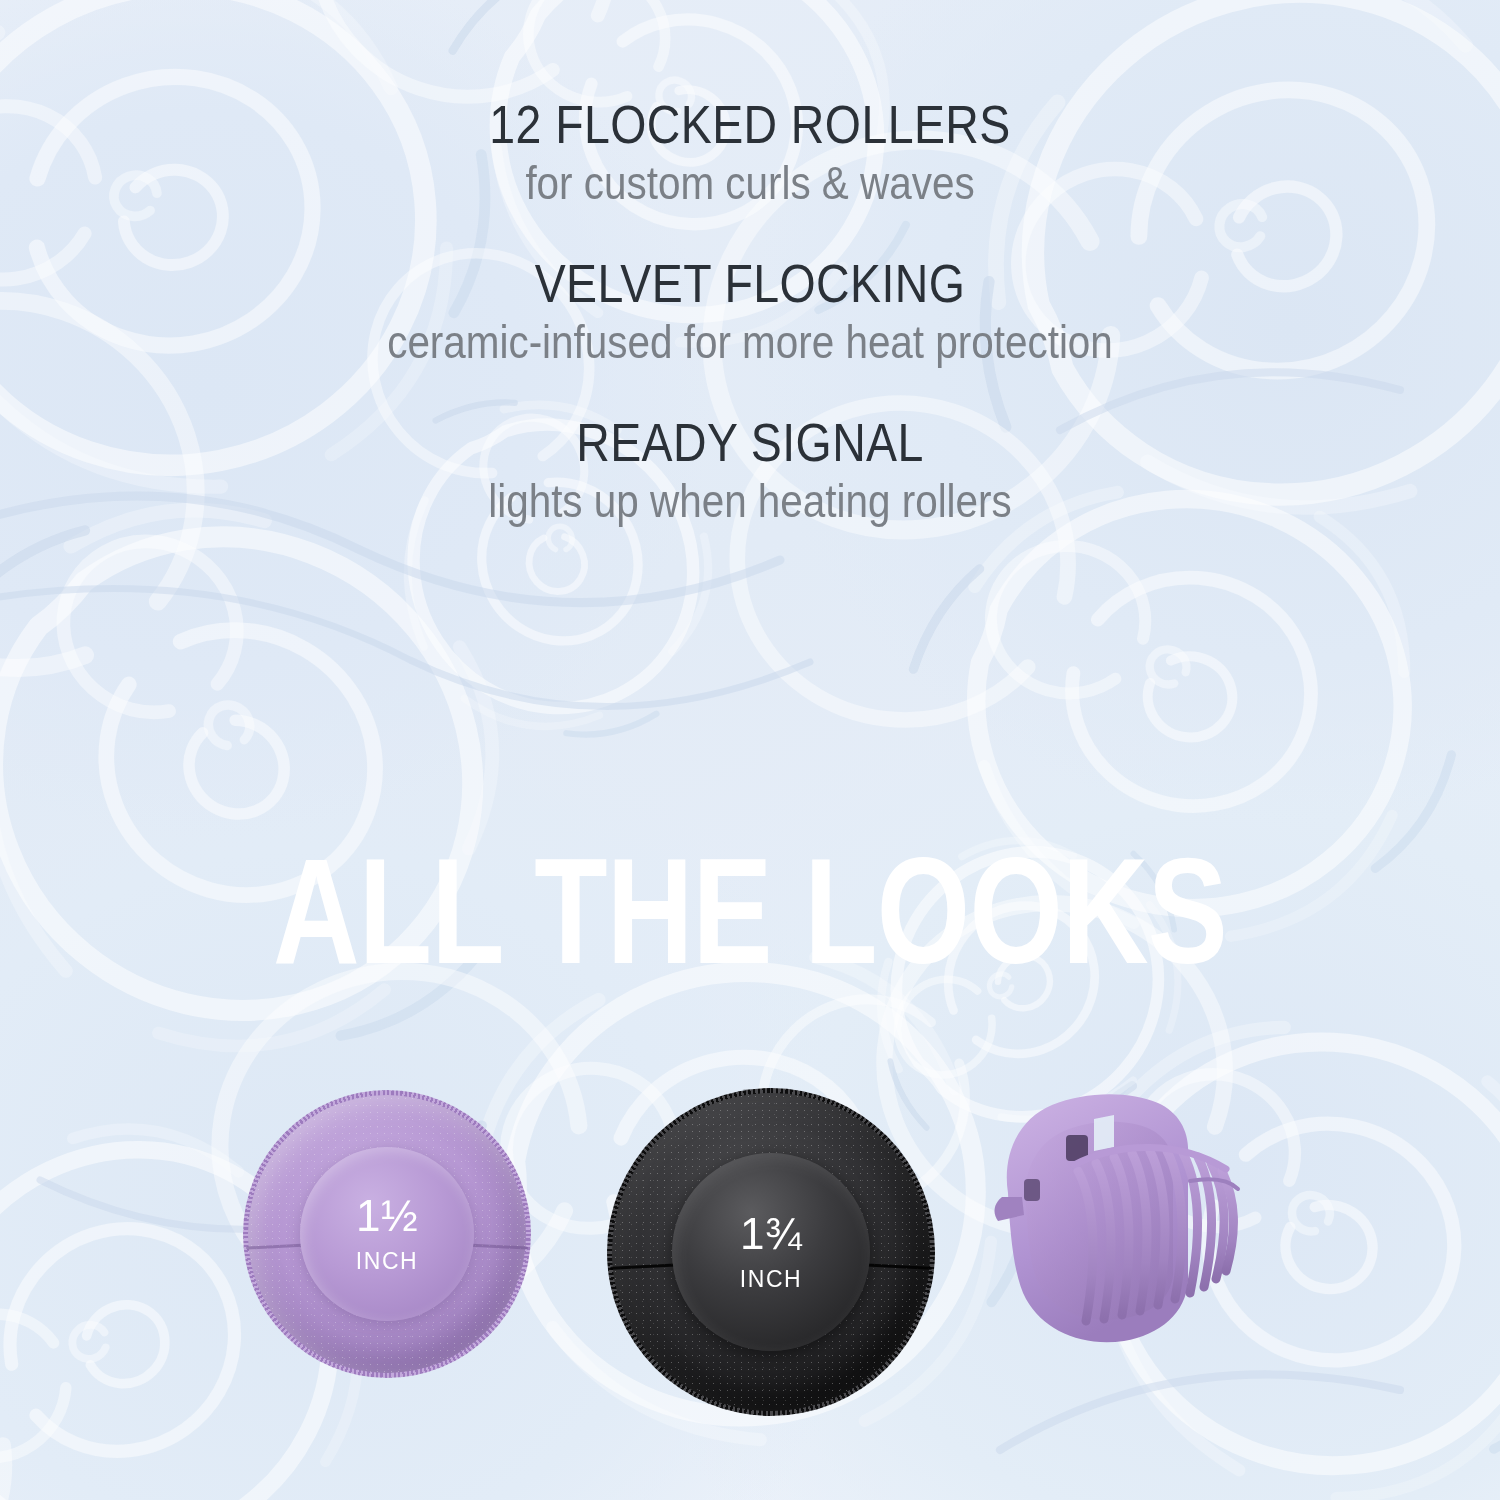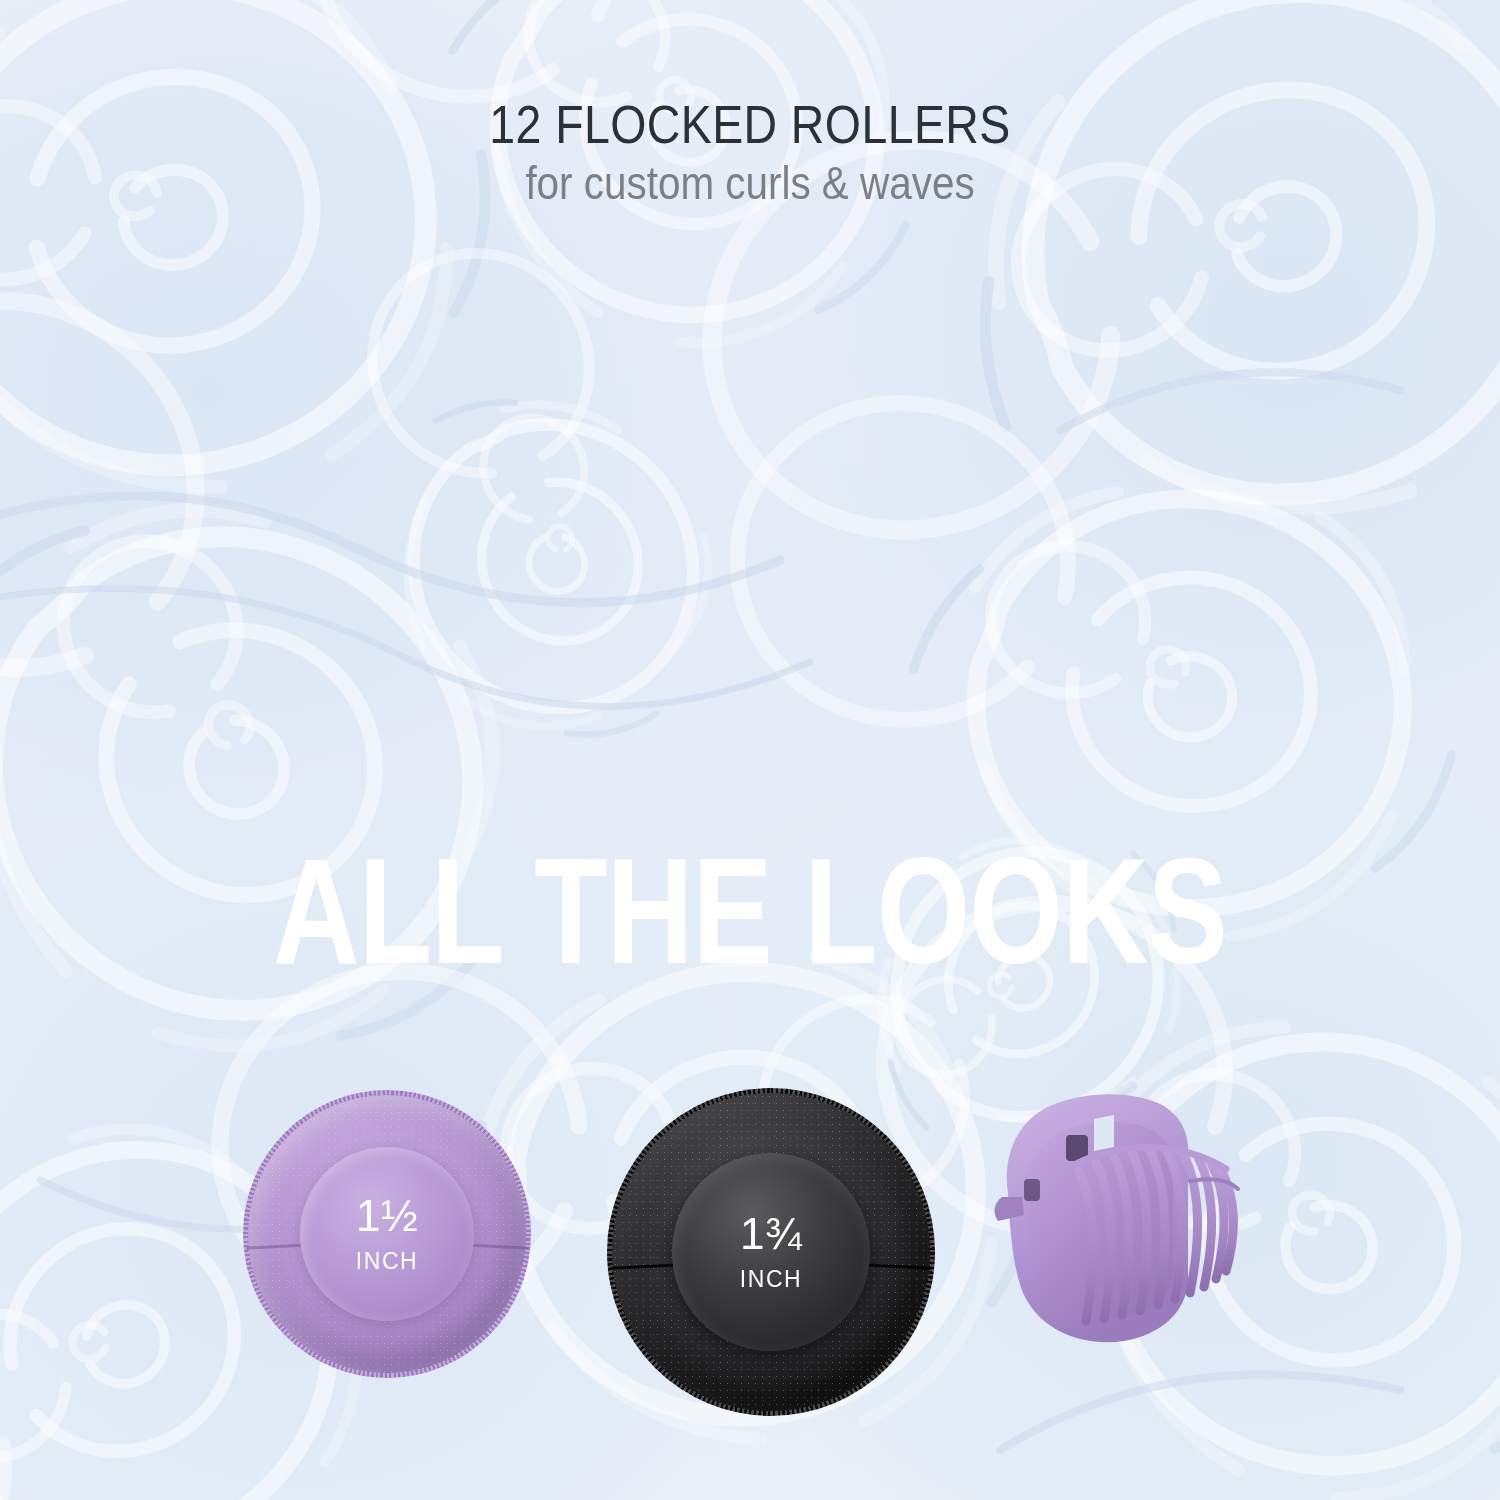--- a/index.html
+++ b/index.html
@@ -254,22 +254,30 @@
     </svg>
   </div>
 
   <div class="features">
 
     <div class="feature f1">
       <div class="feature-title">12 FLOCKED ROLLERS</div>
       <div class="feature-sub">for custom curls &amp; waves</div>
     </div>
 
-
-
+    <div class="feature f2">
+      <div class="feature-title">VELVET FLOCKING</div>
+      <div class="feature-sub">ceramic-infused for more heat protection</div>
+    </div>
+
+
+    <div class="feature f4">
+      <div class="feature-title">READY SIGNAL</div>
+      <div class="feature-sub">lights up when heating rollers</div>
+    </div>
   </div>
 
   <div class="headline">ALL THE LOOKS</div>
 
   <div class="products">
 
     <div class="roller prod" id="roller-purple">
       <div class="bristle-ring"></div>
       <div class="body">
         <div class="grain"></div>

